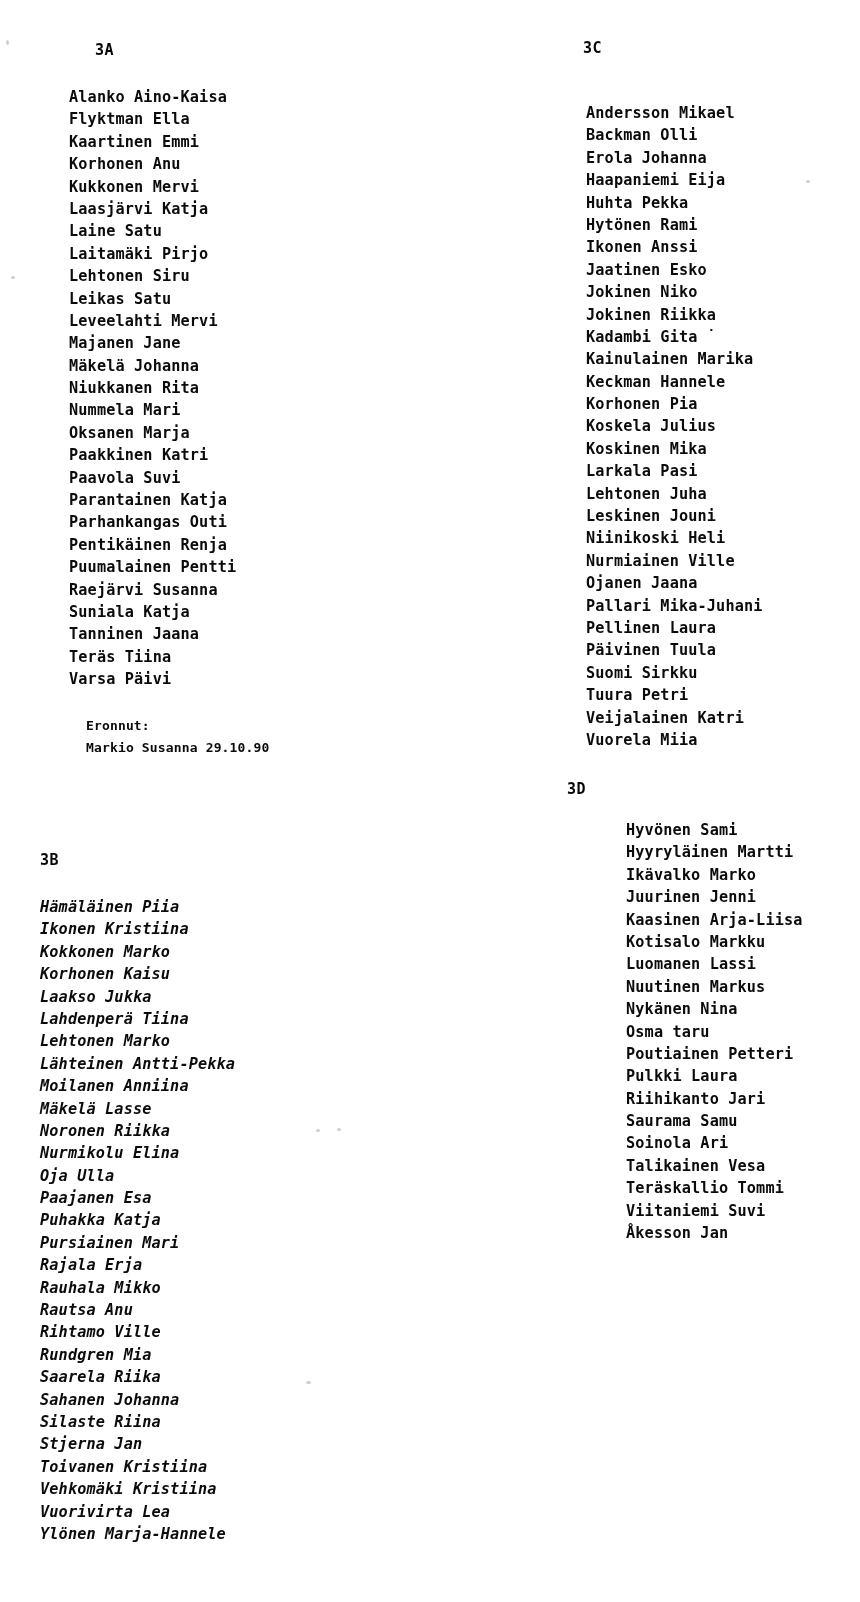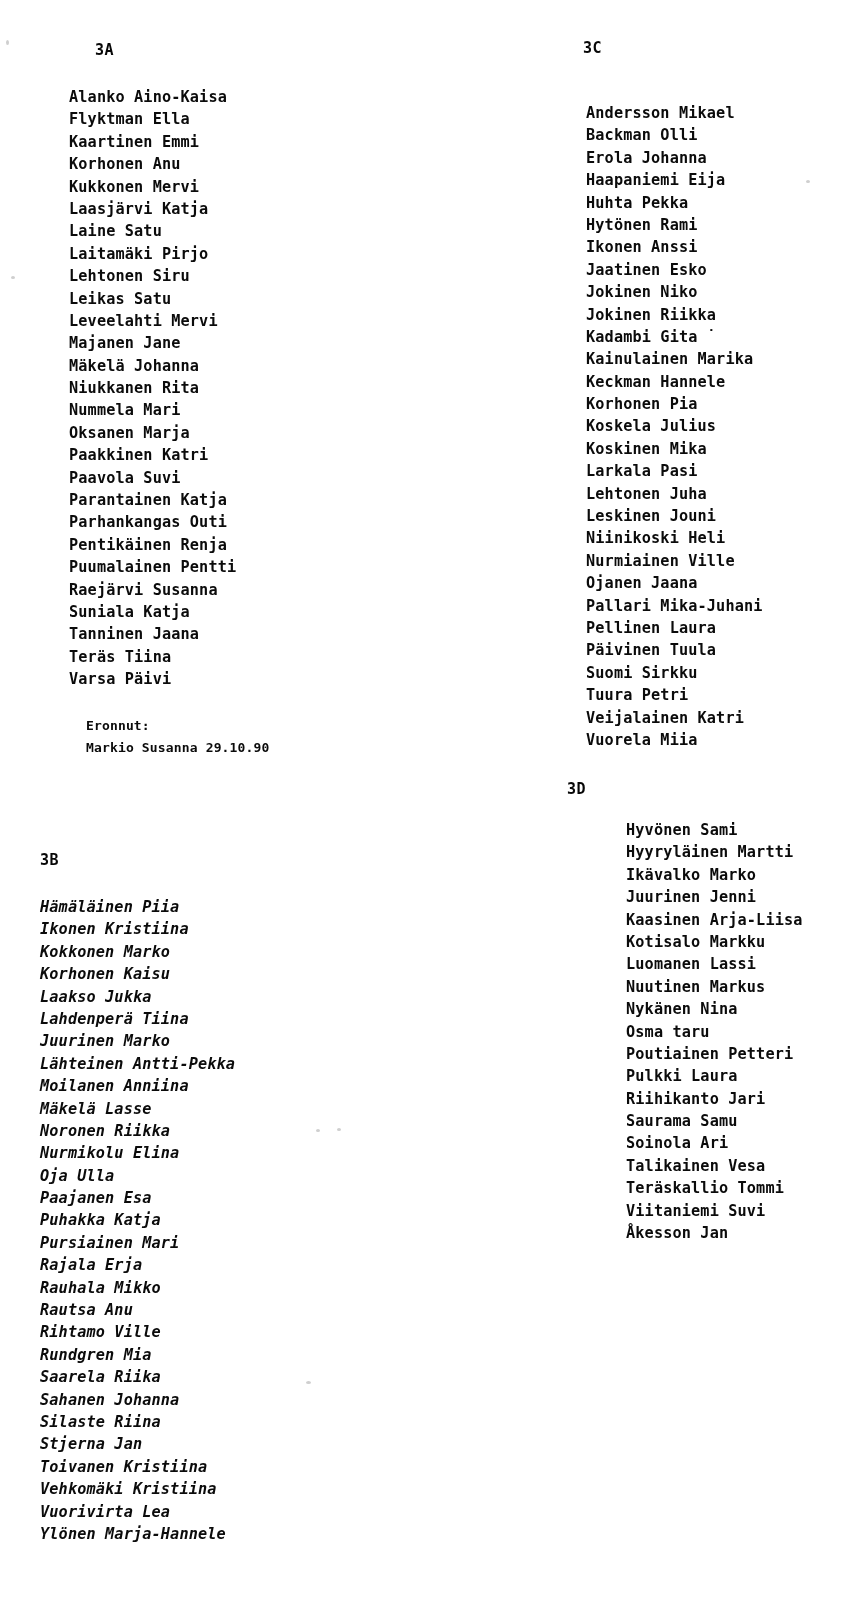--- a/index.html
+++ b/index.html
@@ -132,21 +132,21 @@
     <div class="group" style="left:0; top:0;">
       <div class="group-heading" style="position:absolute; left:40px; top:849px;text-align:center;">3B</div>
 
       <ul class="name-list" style="position:absolute; left:40px; top:896px;font-style:italic;">
           <li>Hämäläinen Piia</li>
           <li>Ikonen Kristiina</li>
           <li>Kokkonen Marko</li>
           <li>Korhonen Kaisu</li>
           <li>Laakso Jukka</li>
           <li>Lahdenperä Tiina</li>
-          <li>Juurinen Marko</li>
+          <li>Lehtonen Marko</li>
           <li>Lähteinen Antti-Pekka</li>
           <li>Moilanen Anniina</li>
           <li>Mäkelä Lasse</li>
           <li>Noronen Riikka</li>
           <li>Nurmikolu Elina</li>
           <li>Oja Ulla</li>
           <li>Paajanen Esa</li>
           <li>Puhakka Katja</li>
           <li>Pursiainen Mari</li>
           <li>Rajala Erja</li>

